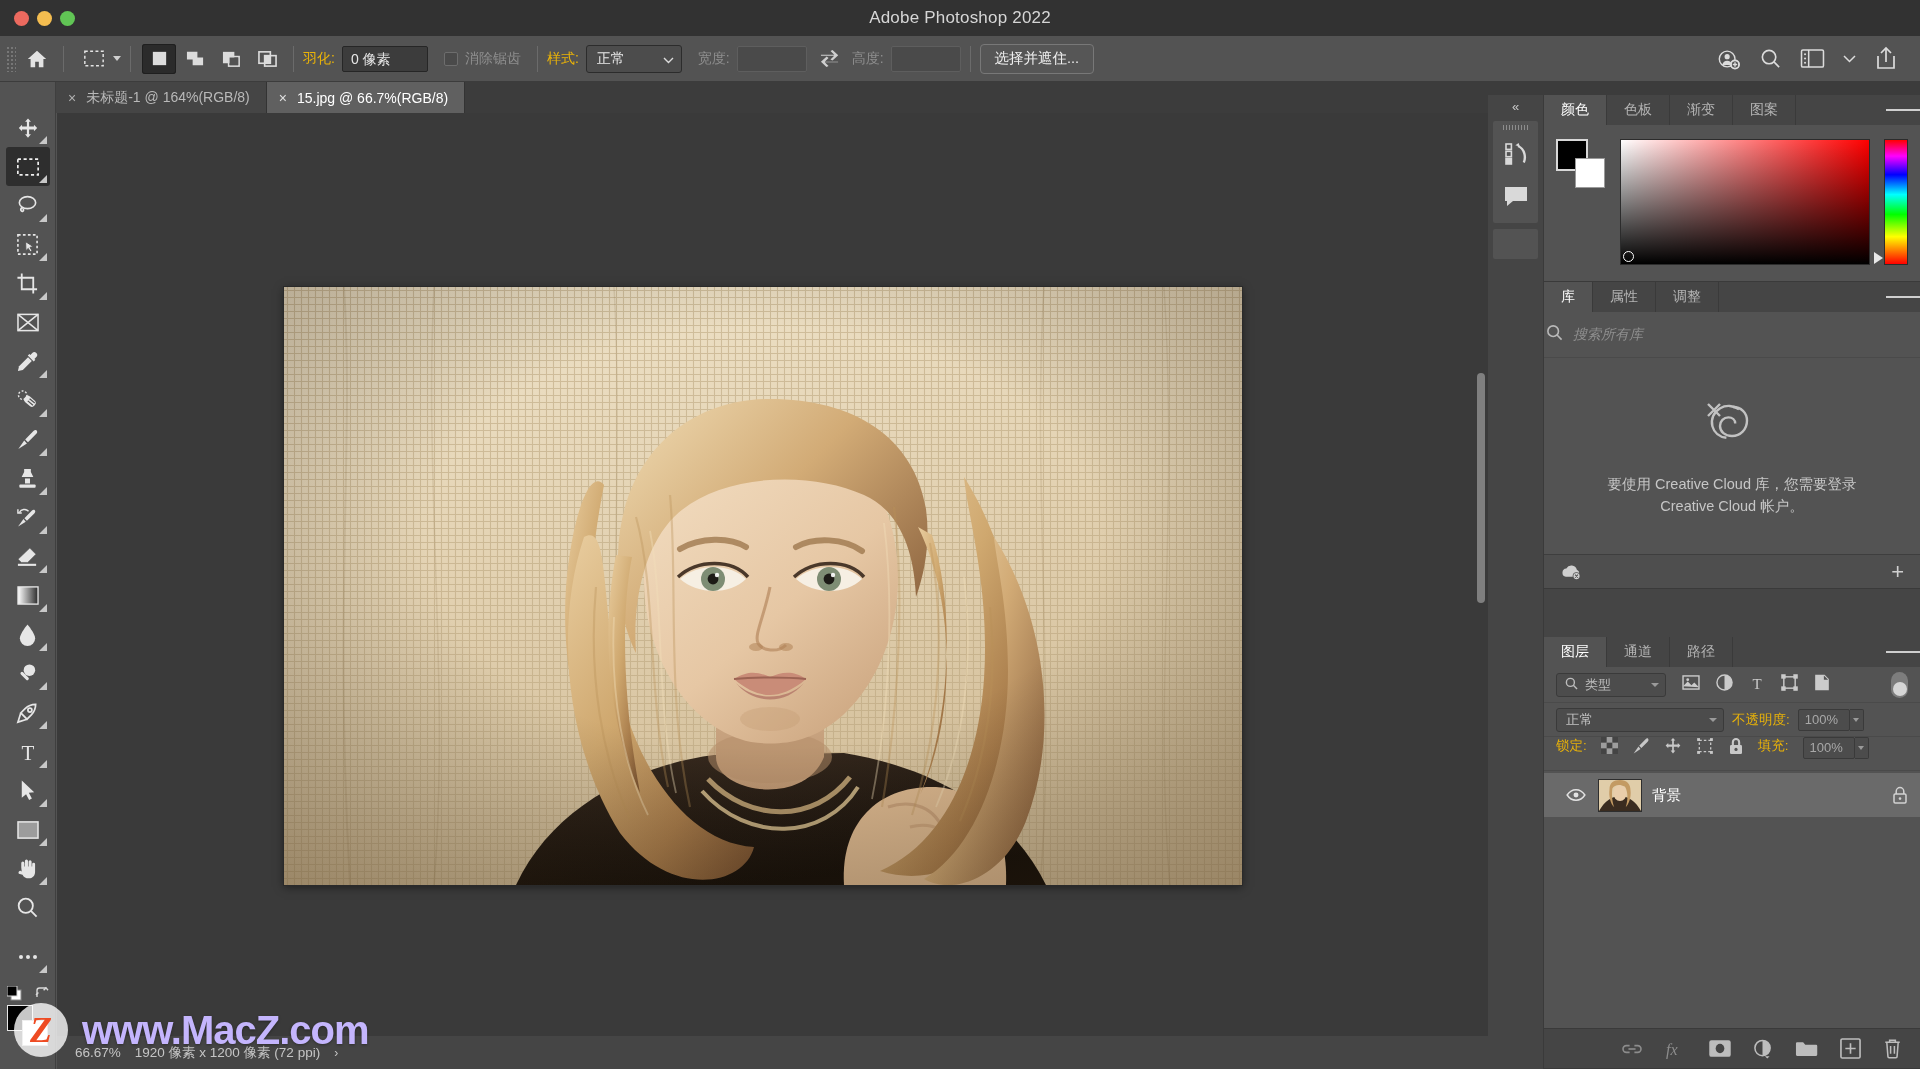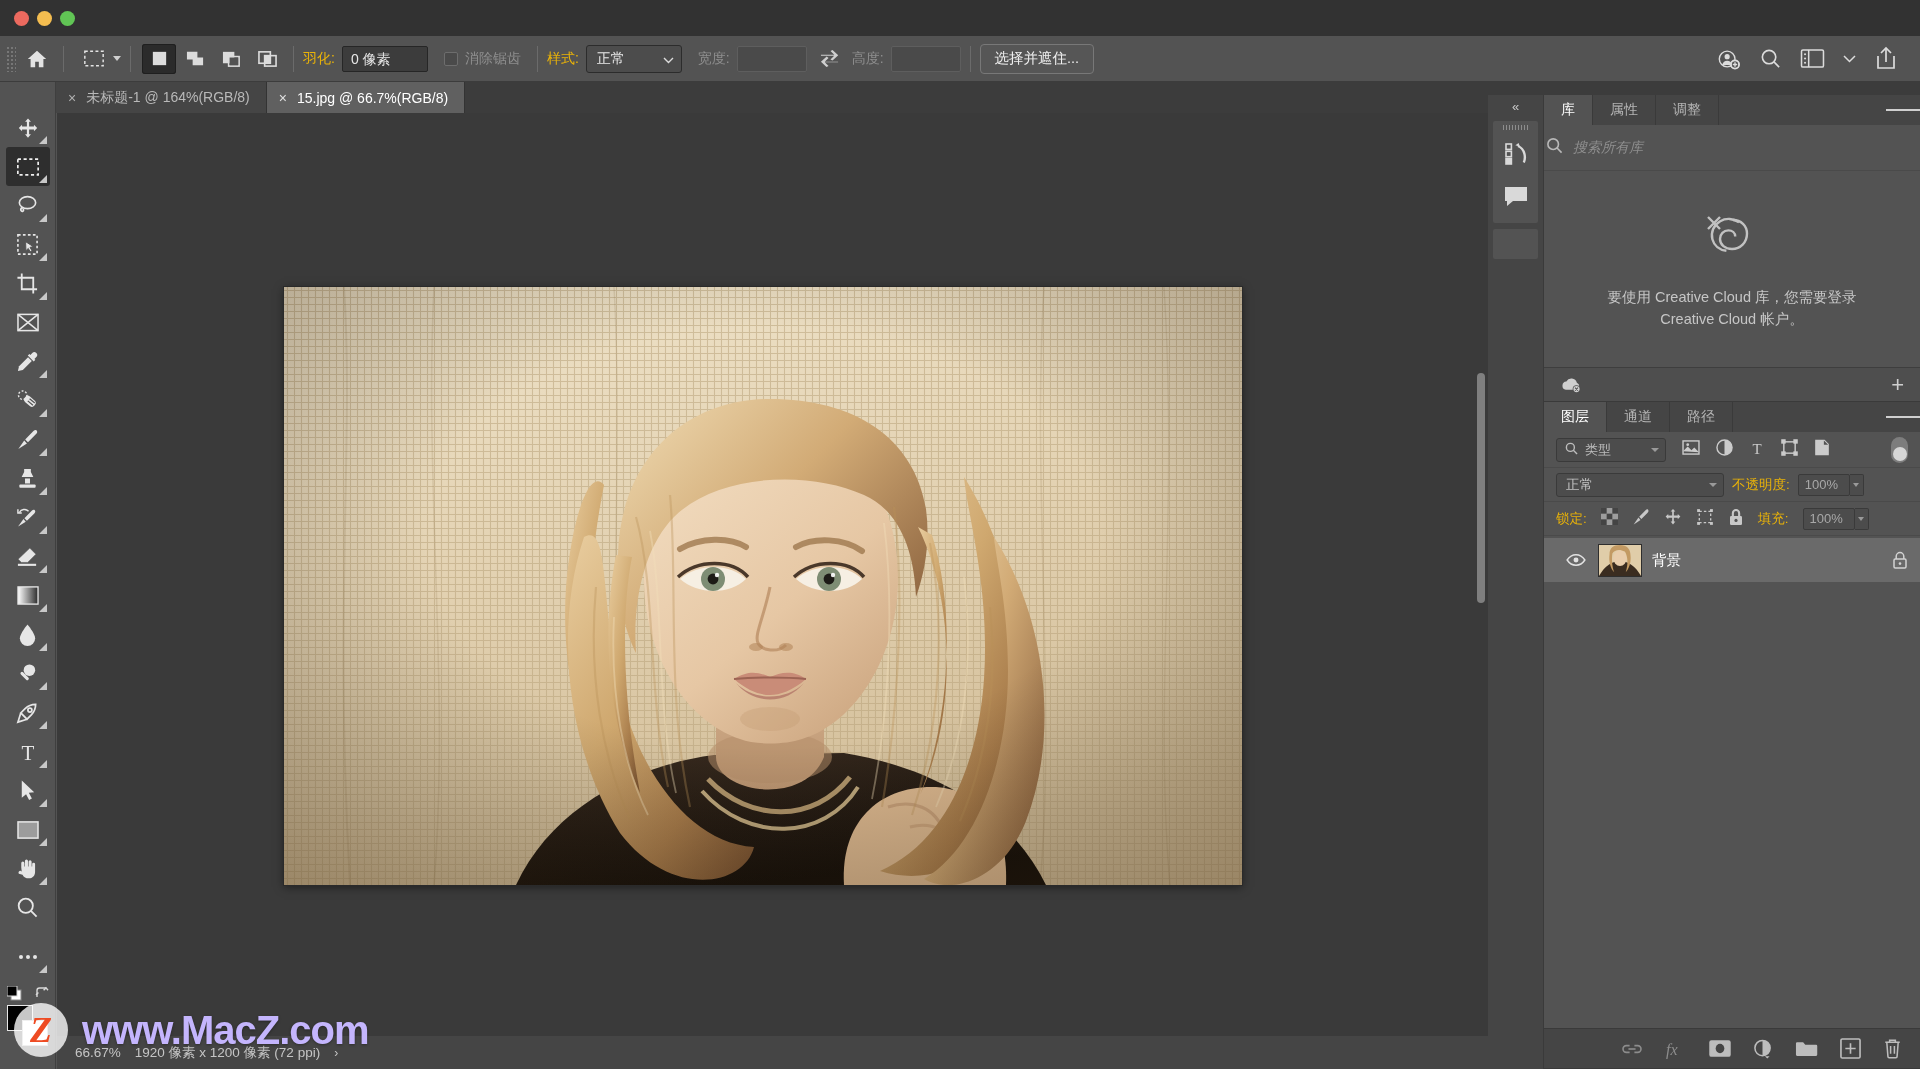--- a/index.html
+++ b/index.html
@@ -279,21 +279,21 @@
   }
   .lib-msg { color: #c6c6c6; font-size: 14.5px; line-height: 1.55; }
   .lib-footer {
     height: 34px; display: flex; align-items: center; justify-content: space-between;
     padding: 0 16px; border-top: 1px solid #3e3e3e; background: #4e4e4e;
   }
   .lib-footer .ico { color: #cfcfcf; display: flex; align-items: center; }
   .plus { color: #cfcfcf; font-size: 22px; line-height: 1; }
 
   
-  .layers-panel { flex: 1; display: flex; flex-direction: column; }
+  .layers-panel { flex: 1; display: flex; flex-direction: column; margin-top: 48px; }
   .layer-filter {
     display: flex; align-items: center; gap: 0; height: 36px; padding: 0 12px;
     border-bottom: 1px solid #4a4a4a;
   }
   .filter-select {
     display: flex; align-items: center; gap: 7px; background: #4c4c4c;
     border: 1px solid #3a3a3a; border-radius: 3px; height: 24px;
     padding: 0 6px 0 8px; color: #bdbdbd; font-size: 13px; width: 110px;
   }
   .filter-select .caret2 {
@@ -332,21 +332,21 @@
   }
   .mini-caret {
     width: 14px; height: 22px; display: flex; align-items: center; justify-content: center;
     background: #4c4c4c; border: 1px solid #3a3a3a; border-left: none; border-radius: 0 2px 2px 0;
   }
   .mini-caret i {
     width: 0; height: 0; border-left: 3.5px solid transparent;
     border-right: 3.5px solid transparent; border-top: 4px solid #9a9a9a;
   }
   .lock-row {
-    display: flex; align-items: center; gap: 14px; height: 34px; padding: 0 12px;
+    display: flex; align-items: flex-start; gap: 14px; height: 34px; padding: 0 12px;
     border-bottom: 1px solid #4a4a4a; color: #c8c8c8;
   }
   .layer-list { flex: 1; background: #535353; padding-top: 2px; }
   .layer-row {
     display: flex; align-items: center; height: 44px; gap: 10px;
     padding: 0 12px 0 20px; background: #6a6a6a;
   }
   .eye { width: 24px; display: flex; align-items: center; justify-content: center; color: #e2e2e2; }
   .layer-thumb {
     width: 44px; height: 33px; border: 1.5px solid #2e2e2e; overflow: hidden; flex: none;
@@ -366,20 +366,21 @@
 <body>
 
 <div id="app">
 
   <div class="titlebar">
     <div class="traffic">
       <div class="tl red"></div>
       <div class="tl yellow"></div>
       <div class="tl green"></div>
     </div>
+    <div class="title-text">Adobe Photoshop 2022</div>
   </div>
 
   <div class="optionsbar">
     <div class="grip"></div>
 
     <div class="ob-icon-btn home-ico">
       <svg width="22" height="22" viewBox="0 0 24 24" fill="#e3e3e3">
         <path d="M12 3 L22 12 h-3 v9 h-5 v-6 h-4 v6 H5 v-9 H2 Z"></path>
       </svg>
     </div>
@@ -854,20 +855,45 @@
         <svg width="26" height="24" viewBox="0 0 26 24" fill="#d9d9d9">
           <path d="M2 3h22v14H10l-6 5v-5H2z"></path>
         </svg>
       </div>
     </div>
     <div class="dock-spacer"></div>
   </div>
 
   <div class="panels">
 
+    <div class="panel">
+      <div class="panel-tabs">
+        <div class="ptab active">颜色</div>
+        <div class="ptab">色板</div>
+        <div class="ptab">渐变</div>
+        <div class="ptab">图案</div>
+        <div class="panel-menu hamburger">
+            <i></i>
+            <i></i>
+            <i></i>
+          </div>
+      </div>
+      <div class="color-body">
+        <div class="cp-swatches">
+          <div class="cp-fore"></div>
+          <div class="cp-back"></div>
+        </div>
+        <div class="cp-field">
+          <div class="cp-picker"></div>
+        </div>
+        <div class="cp-huebar">
+          <div class="cp-hue-marker"></div>
+        </div>
+      </div>
+    </div>
 
     <div class="panel">
       <div class="panel-tabs">
         <div class="ptab active">库</div>
         <div class="ptab">属性</div>
         <div class="ptab">调整</div>
         <div class="panel-menu hamburger">
             <i></i>
             <i></i>
             <i></i>

